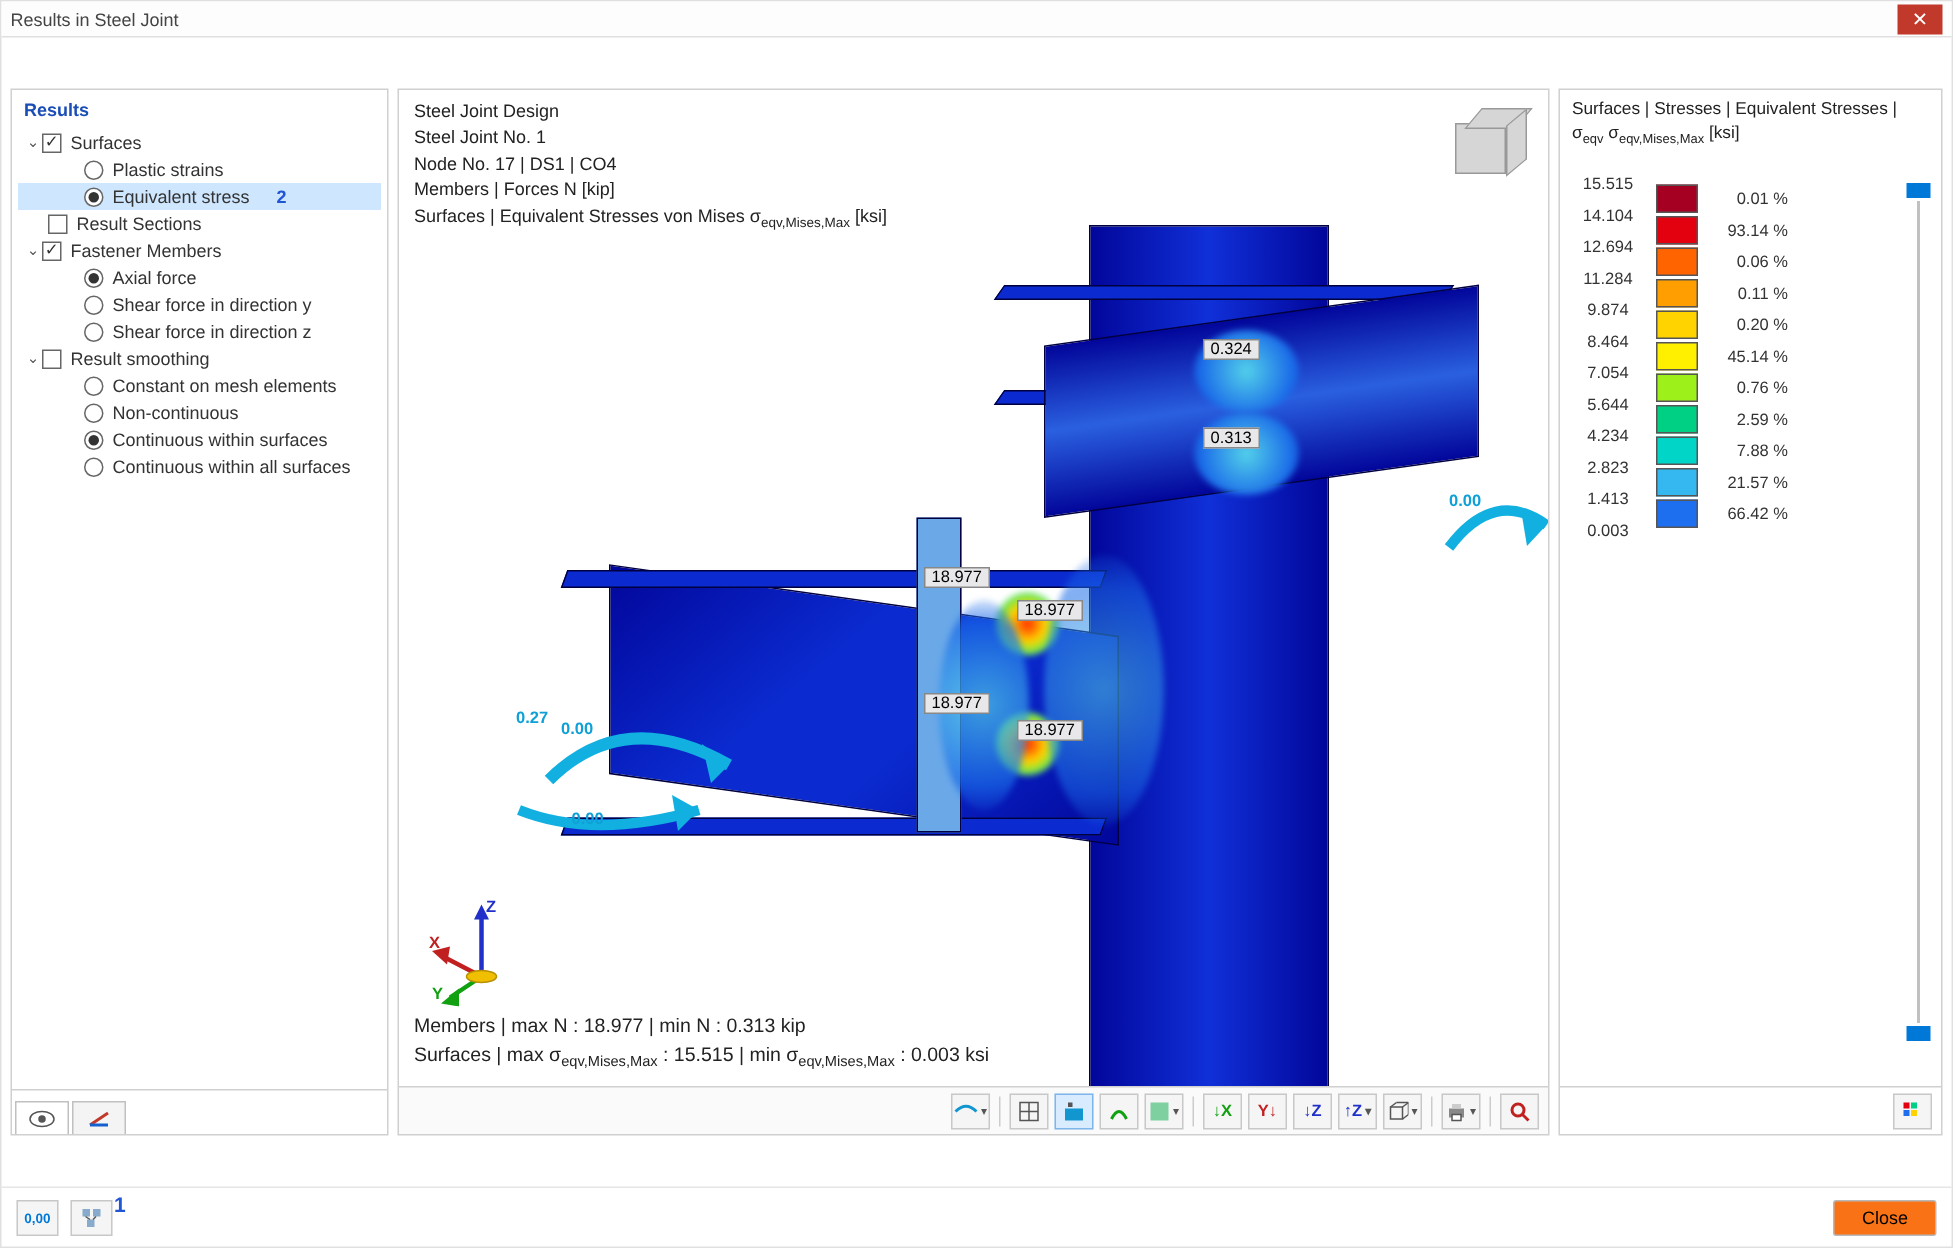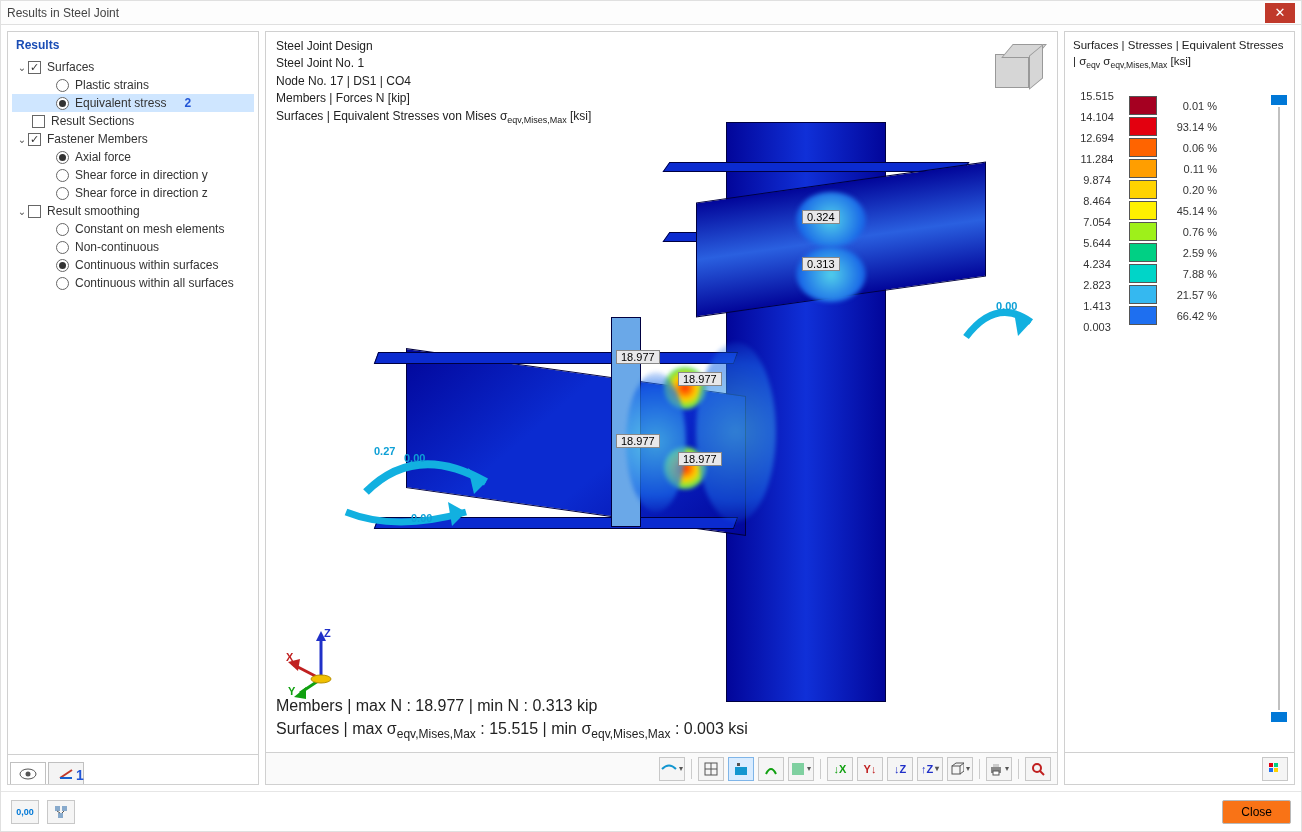--- a/index.html
+++ b/index.html
@@ -1,19 +1,19 @@
 <!DOCTYPE html>
 <html><head>
 <meta charset="utf-8">
 <style>
 * { box-sizing: border-box; margin: 0; padding: 0; font-family: "Segoe UI", Tahoma, sans-serif; }
 body { background: #ffffff; font-size: 12px; color: #333; width: 1302px; height: 832px; overflow: hidden; position: relative; }
 
 
-.window { position: absolute; inset: 0; border: 1px solid #e0e0e0; display: flex; flex-direction: column; }
+.window { position: absolute; inset: 0; border: 1px solid #e0e0e0; display: flex; flex-direction: column; gap: 28px; }
 .titlebar { height: 24px; background: #fdfdfd; display: flex; align-items: center; padding: 0 6px; border-bottom: 1px solid #e0e0e0; }
 .titlebar .title { flex: 1; font-size: 12px; color: #444; }
 .titlebar .close { width: 30px; height: 20px; background: #c0392b; color: #fff; display: flex; align-items: center; justify-content: center; font-size: 13px; cursor: pointer; }
 
 .content { flex: 1; display: flex; padding: 6px; gap: 6px; }
 
 
 .sidebar { width: 252px; display: flex; flex-direction: column; border: 1px solid #d0d0d0; background: #fff; }
 .sidebar-header { font-weight: 600; color: #1a4db5; padding: 6px 8px 4px; font-size: 12px; }
 .tree { flex: 1; overflow: auto; padding: 2px 4px; }
@@ -30,44 +30,44 @@
 .annot { color: #2155d6; font-weight: bold; margin-left: 18px; }
 
 .sidebar-tabs { border-top: 1px solid #d0d0d0; display: flex; align-items: flex-end; height: 30px; padding-top: 4px; }
 .sidebar-tab { width: 36px; height: 22px; border: 1px solid #c0c0c0; border-bottom: none; margin-left: 2px; display: flex; align-items: center; justify-content: center; background: #f4f4f4; }
 .sidebar-tab.active { background: #fff; }
 .sidebar .annot-big { position: absolute; left: 68px; top: 735px; color: #2155d6; font-weight: bold; font-size: 14px; }
 
 
 .viewport { flex: 1; border: 1px solid #d0d0d0; position: relative; background: #fff; overflow: hidden; }
 .vp-header { position: absolute; top: 6px; left: 10px; line-height: 1.45; color: #222; font-size: 12px; }
-.vp-footer { position: absolute; bottom: 40px; left: 10px; line-height: 1.45; color: #222; font-size: 16px; }
+.vp-footer { position: absolute; bottom: 40px; left: 10px; line-height: 1.45; color: #222; font-size: 13px; }
 .nav-cube { position: absolute; top: 6px; right: 10px; width: 60px; height: 60px; }
 .nav-cube .cube-face { position: absolute; background: #d6d6d6; border: 1px solid #999; }
 .triad { position: absolute; left: 20px; bottom: 85px; width: 70px; height: 70px; }
 .triad .lbl { position: absolute; font-size: 11px; font-weight: 600; }
 
 .scene { position: absolute; inset: 0; }
 .beam { position: absolute; background: linear-gradient(135deg,#02069a 0%,#0b2bd0 40%,#0b2bd0 60%,#02069a 100%); border: 1px solid #000040; }
 .flange { position: absolute; background: #0b2bd0; border: 1px solid #000040; transform-origin: left center; }
 .stress-label { position: absolute; background: #e8e8ea; border: 1px solid #888; padding: 0 4px; font-size: 11px; color: #000; }
-.force-label { position: absolute; color: #0ea0d6; font-size: 11px; font-weight: 600; margin-left: 30px; }
+.force-label { position: absolute; color: #0ea0d6; font-size: 11px; font-weight: 600; }
 
 .hotspot { position: absolute; border-radius: 50%; filter: blur(2px); }
 .hsr { background: radial-gradient(circle,#ff2a00 0%, #ffd400 40%, #6fe84a 65%, #20c1e0 80%, transparent 100%); }
 .hsy { background: radial-gradient(circle,#52d0ea 0%, #1a6ae8 70%, transparent 100%); }
 
 .toolbar { position: absolute; left: 0; right: 0; bottom: 0; height: 32px; border-top: 1px solid #d0d0d0; display: flex; align-items: center; justify-content: flex-end; gap: 4px; padding: 0 6px; background: #fafafa; }
 .tbtn { width: 26px; height: 24px; border: 1px solid #c8c8c8; background: #f5f5f5; display: flex; align-items: center; justify-content: center; font-size: 11px; color: #333; }
 .tbtn.active { background: #d9ecff; border-color: #7fb5e8; }
 .tsep { width: 1px; height: 20px; background: #ccc; margin: 0 2px; }
 .tbtn .caret { font-size: 8px; margin-left: 2px; color: #555; }
 
 
-.legend { width: 231px; border: 1px solid #d0d0d0; display: flex; flex-direction: column; background: #fff; }
+.legend { width: 256px; border: 1px solid #d0d0d0; display: flex; flex-direction: column; background: #fff; }
 .legend-header { padding: 6px 8px; font-size: 11.5px; color: #222; line-height: 1.35; }
 .legend-body { flex: 1; position: relative; padding: 8px 8px 8px 8px; }
 .legend-row { display: flex; align-items: center; height: 21px; }
 .lg-val { width: 56px; text-align: center; padding-right: 8px; font-size: 11px; }
 .lg-swatch { width: 28px; height: 19px; border: 1px solid #555; }
 .lg-pct { width: 60px; text-align: right; font-size: 11px; padding-left: 10px; position: relative; top: 10px; }
 .legend-slider { position: absolute; right: 6px; top: 18px; bottom: 30px; width: 18px; }
 .legend-slider .track { position: absolute; left: 8px; top: 12px; bottom: 12px; width: 2px; background: #c0c0c0; }
 .legend-slider .handle { position: absolute; width: 16px; height: 10px; background: #0078d7; left: 1px; }
 .legend-footer { height: 32px; border-top: 1px solid #d0d0d0; display: flex; align-items: center; justify-content: flex-end; padding: 0 6px; }
@@ -209,21 +209,21 @@
           <path d="M30 60 Q 80 10 150 50" fill="none" stroke="#12b0e0" stroke-width="8"></path>
           <polygon points="150,50 132,36 138,62" fill="#12b0e0"></polygon>
           <path d="M10 80 Q 60 100 130 80" fill="none" stroke="#12b0e0" stroke-width="7"></path>
           <polygon points="130,80 112,70 116,94" fill="#12b0e0"></polygon>
         </svg>
         <svg style="position:absolute; left:690px; top:260px; width:90px; height:70px;">
           <path d="M10 45 Q 40 5 75 30" fill="none" stroke="#12b0e0" stroke-width="7"></path>
           <polygon points="75,30 58,20 62,44" fill="#12b0e0"></polygon>
         </svg>
 
-        <div class="stress-label" style="left:536px; top:166px;margin-top:12px;">0.324</div>
+        <div class="stress-label" style="left:536px; top:166px;">0.324</div>
         <div class="stress-label" style="left:536px; top:225px;">0.313</div>
         <div class="stress-label" style="left:350px; top:318px;">18.977</div>
         <div class="stress-label" style="left:412px; top:340px;">18.977</div>
         <div class="stress-label" style="left:350px; top:402px;">18.977</div>
         <div class="stress-label" style="left:412px; top:420px;">18.977</div>
 
         <div class="force-label" style="left:78px; top:413px;">0.27</div>
         <div class="force-label" style="left:108px; top:420px;">0.00</div>
         <div class="force-label" style="left:115px; top:480px;">0.00</div>
         <div class="force-label" style="left:700px; top:268px;">0.00</div>

